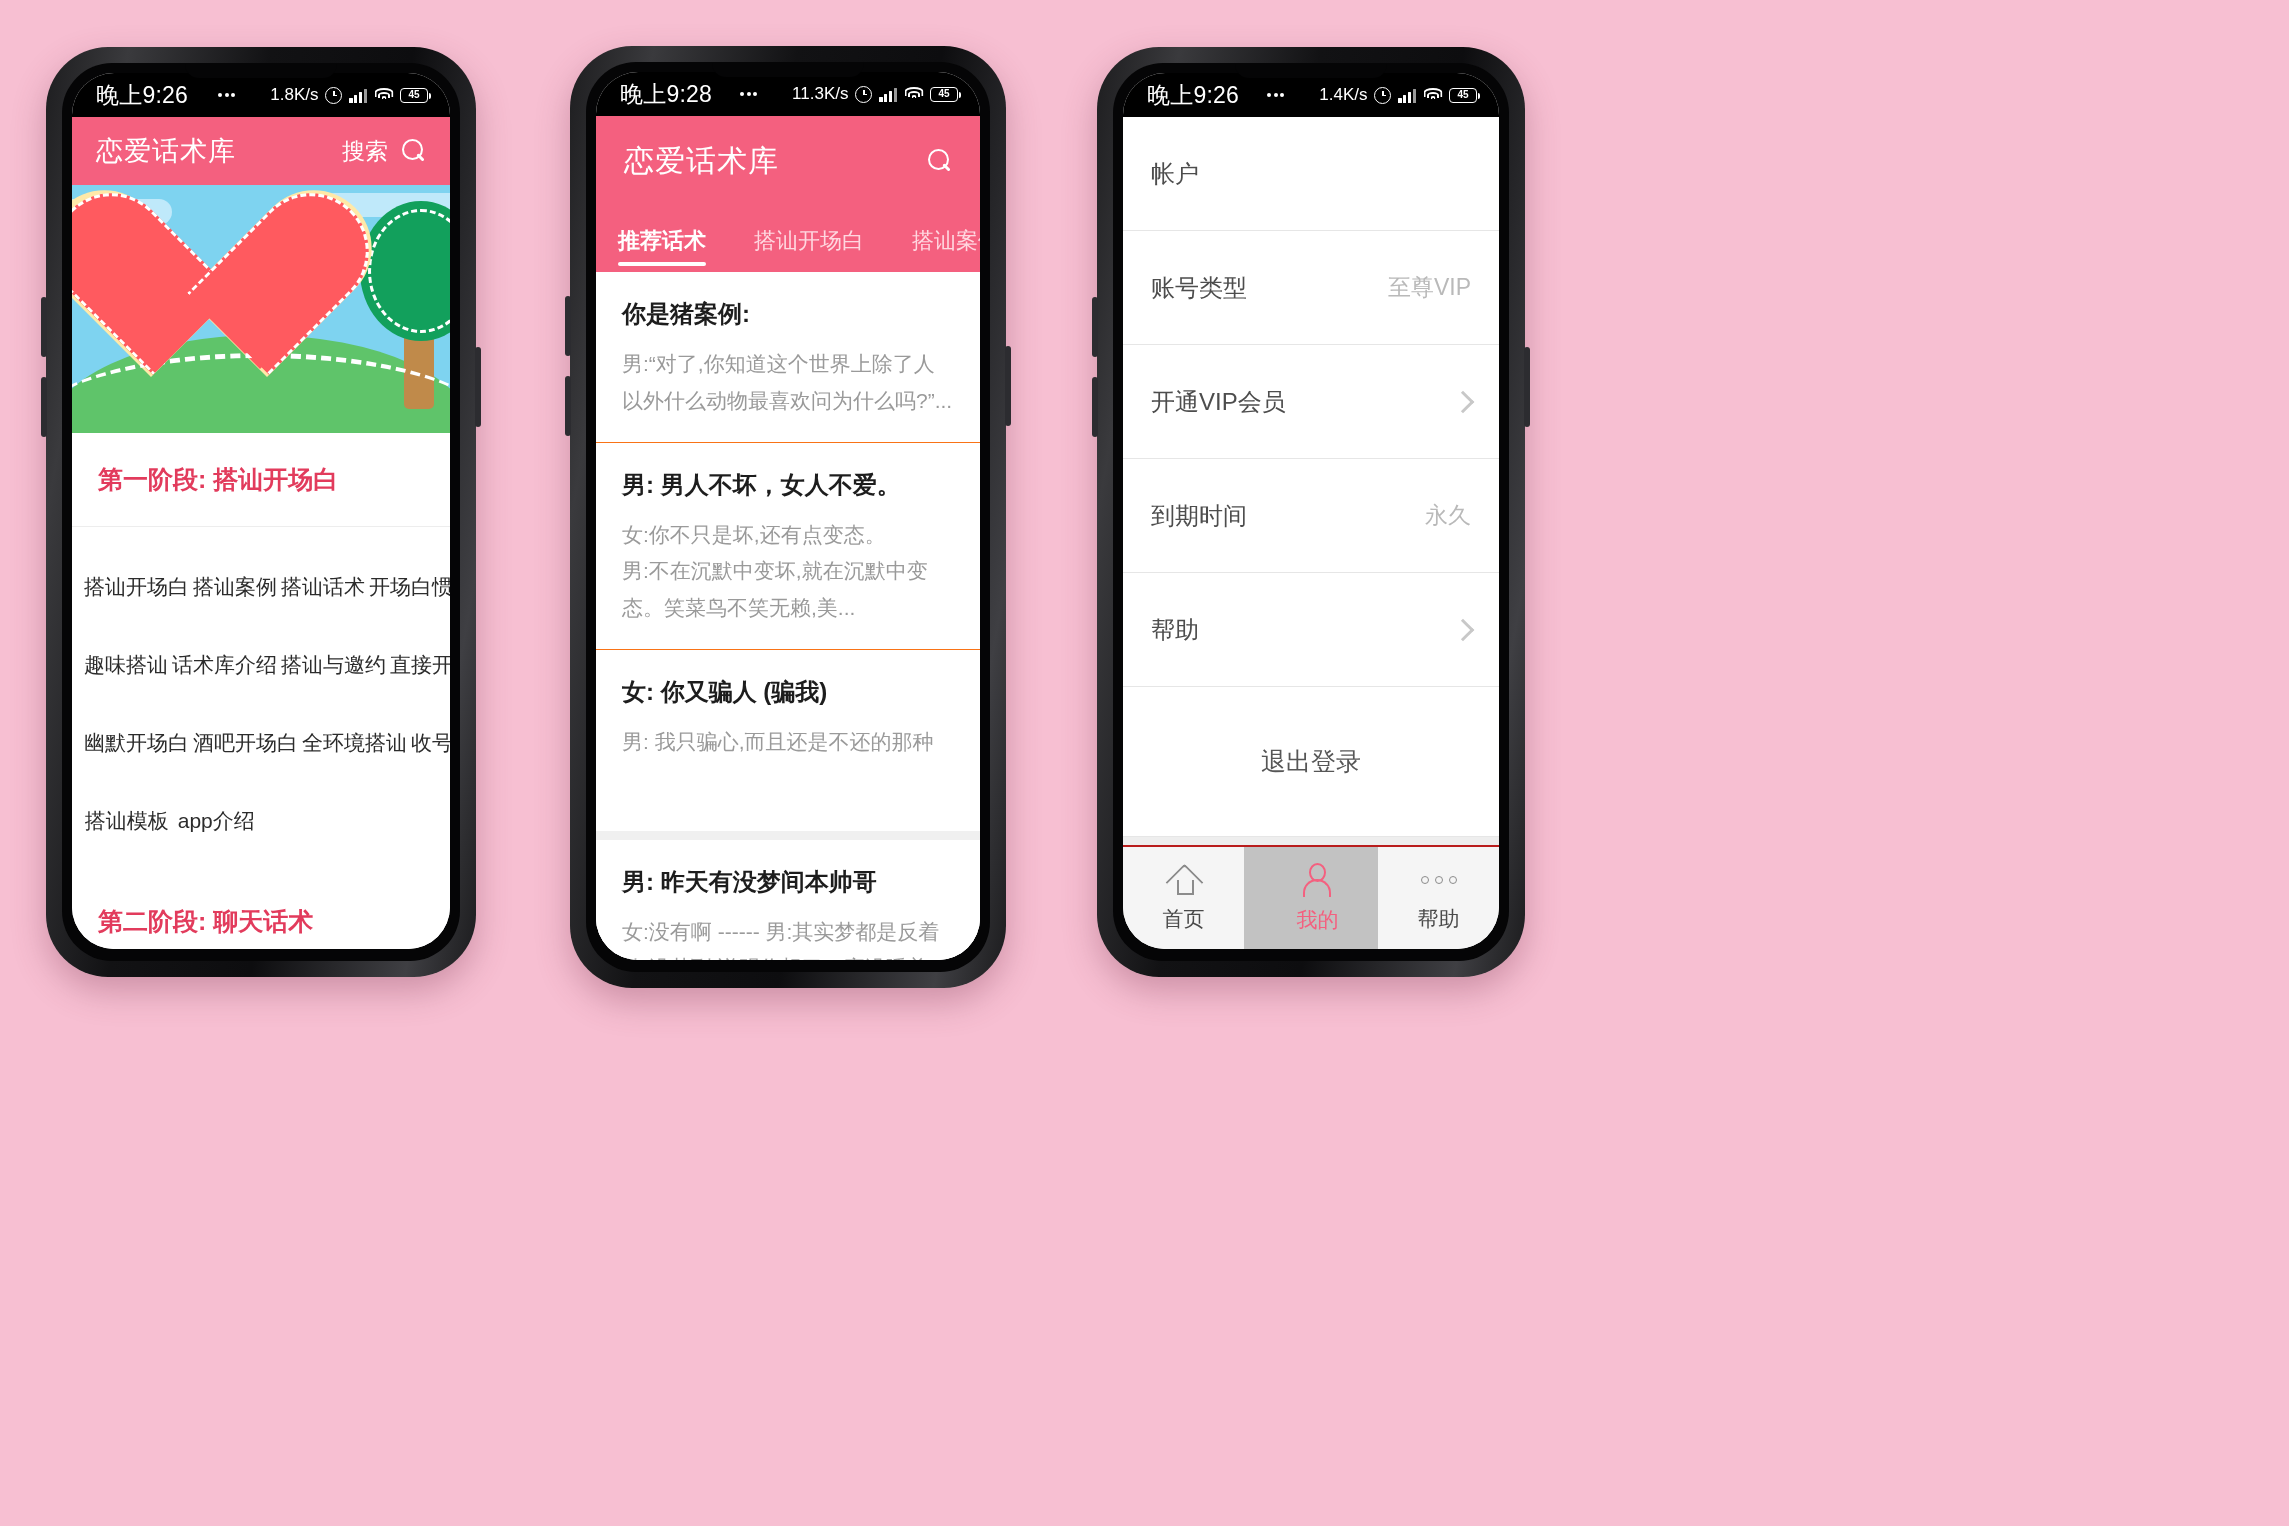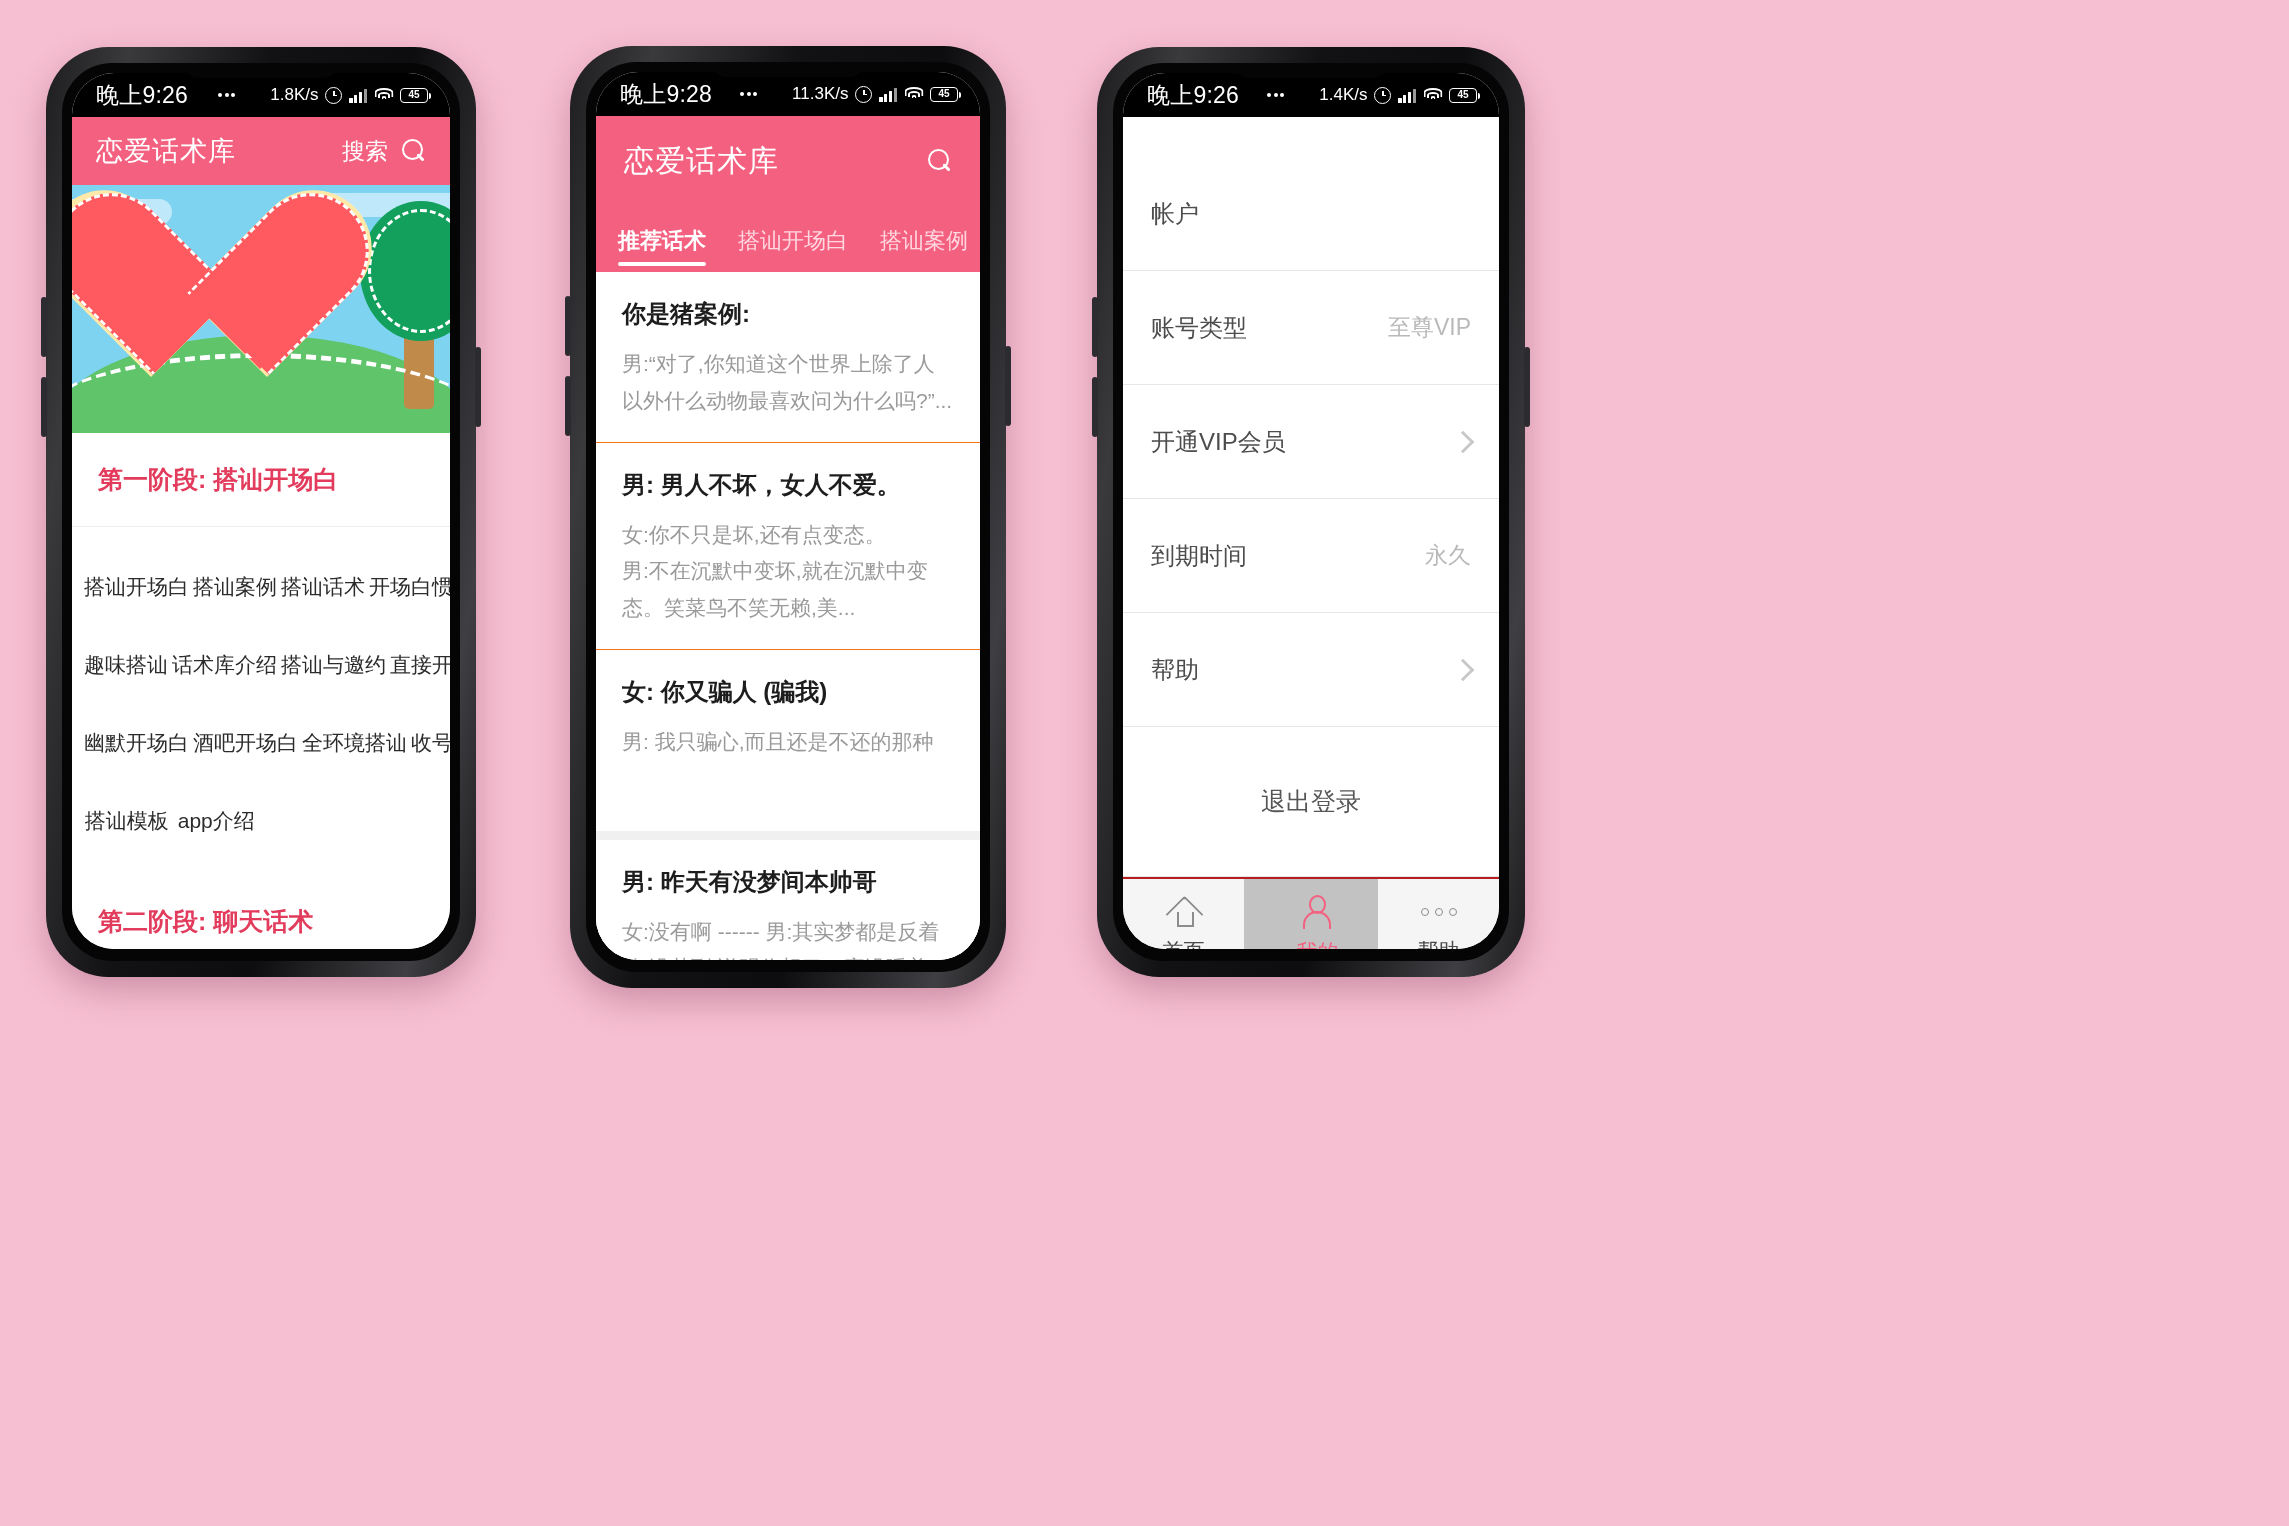--- a/index.html
+++ b/index.html
@@ -165,40 +165,40 @@
   .home-ico:after{content:"";position:absolute;width:13px;height:13px;border:2.4px solid #8c8c8c;border-top:none;left:11px;bottom:1px;}
   .user-ico { width:32px;height:34px;position:relative; }
   .user-ico .head{position:absolute;width:17px;height:19px;border:2.4px solid #8c8c8c;border-radius:50%;left:7px;top:0;}
   .user-ico .body{position:absolute;width:28px;height:18px;border:2.4px solid #8c8c8c;border-bottom:none;border-radius:16px 16px 0 0;left:1px;bottom:0;}
   .tabitem.active .user-ico .head,.tabitem.active .user-ico .body{border-color:#f4607f;}
   .dots-ico{ width:40px;height:32px;display:flex;align-items:center;justify-content:center;gap:6px;}
   .dots-ico i{width:8px;height:8px;border:1.8px solid #8c8c8c;border-radius:50%;display:block;}
 
   
   .tabstrip {
-    background:#f4607f; display:flex; align-items:flex-end; gap:0;
+    background:#f4607f; display:flex; align-items:flex-end; gap:16px;
     padding: 0 0 0 22px; flex:0 0 auto; height: 66px; overflow:hidden;
     position: relative;
   }
   .tabstrip .t {
     color:#ffd7e0; font-size:22px; padding: 0 18px 16px 0; white-space:nowrap;
     margin-right: 14px; position:relative;
   }
   .tabstrip .t.on { color:#ffffff; font-weight:700; }
   .tabstrip .t.on:after{
     content:""; position:absolute; left:0; right:18px; bottom:6px; height:4px; background:#fff; border-radius:2px;
   }
   .feed { flex:1 1 auto; background:#fff; overflow:hidden; }
   .feed-item { padding: 26px 26px 22px 26px; border-bottom: 9px solid #f0f0f0; background:#fff;}
   .feed-item.thin { border-bottom: 1px solid #f97316; }
   .fi-title { font-size:24px; font-weight:700; color:#1d1d1d; margin-bottom:16px; }
   .fi-line { font-size:21px; color:#9a9a9a; line-height:1.75; }
 
   
-  .settings { background:#fff; flex:0 0 auto;margin-top:40px; }
+  .settings { background:#fff; flex:0 0 auto; }
   .srow {
     height:114px; display:flex; align-items:center; justify-content:space-between;
     padding: 0 28px; border-bottom:1px solid #e6e6e6; background:#fff;
   }
   .srow-label { font-size:24px; color:#4d4d4d; }
   .srow-value { font-size:23px; color:#b9b9b9; }
   .chev { width:16px;height:16px;border-right:3px solid #c8c8c8;border-top:3px solid #c8c8c8;transform:rotate(45deg); }
   .logout-block { background:#fff; height:150px; display:flex;align-items:center;justify-content:center; border-bottom:1px solid #e6e6e6;}
   .logout-text{ font-size:25px;color:#565656; }
   .gapfill { flex:1 1 auto; background:#eeeeee; }

